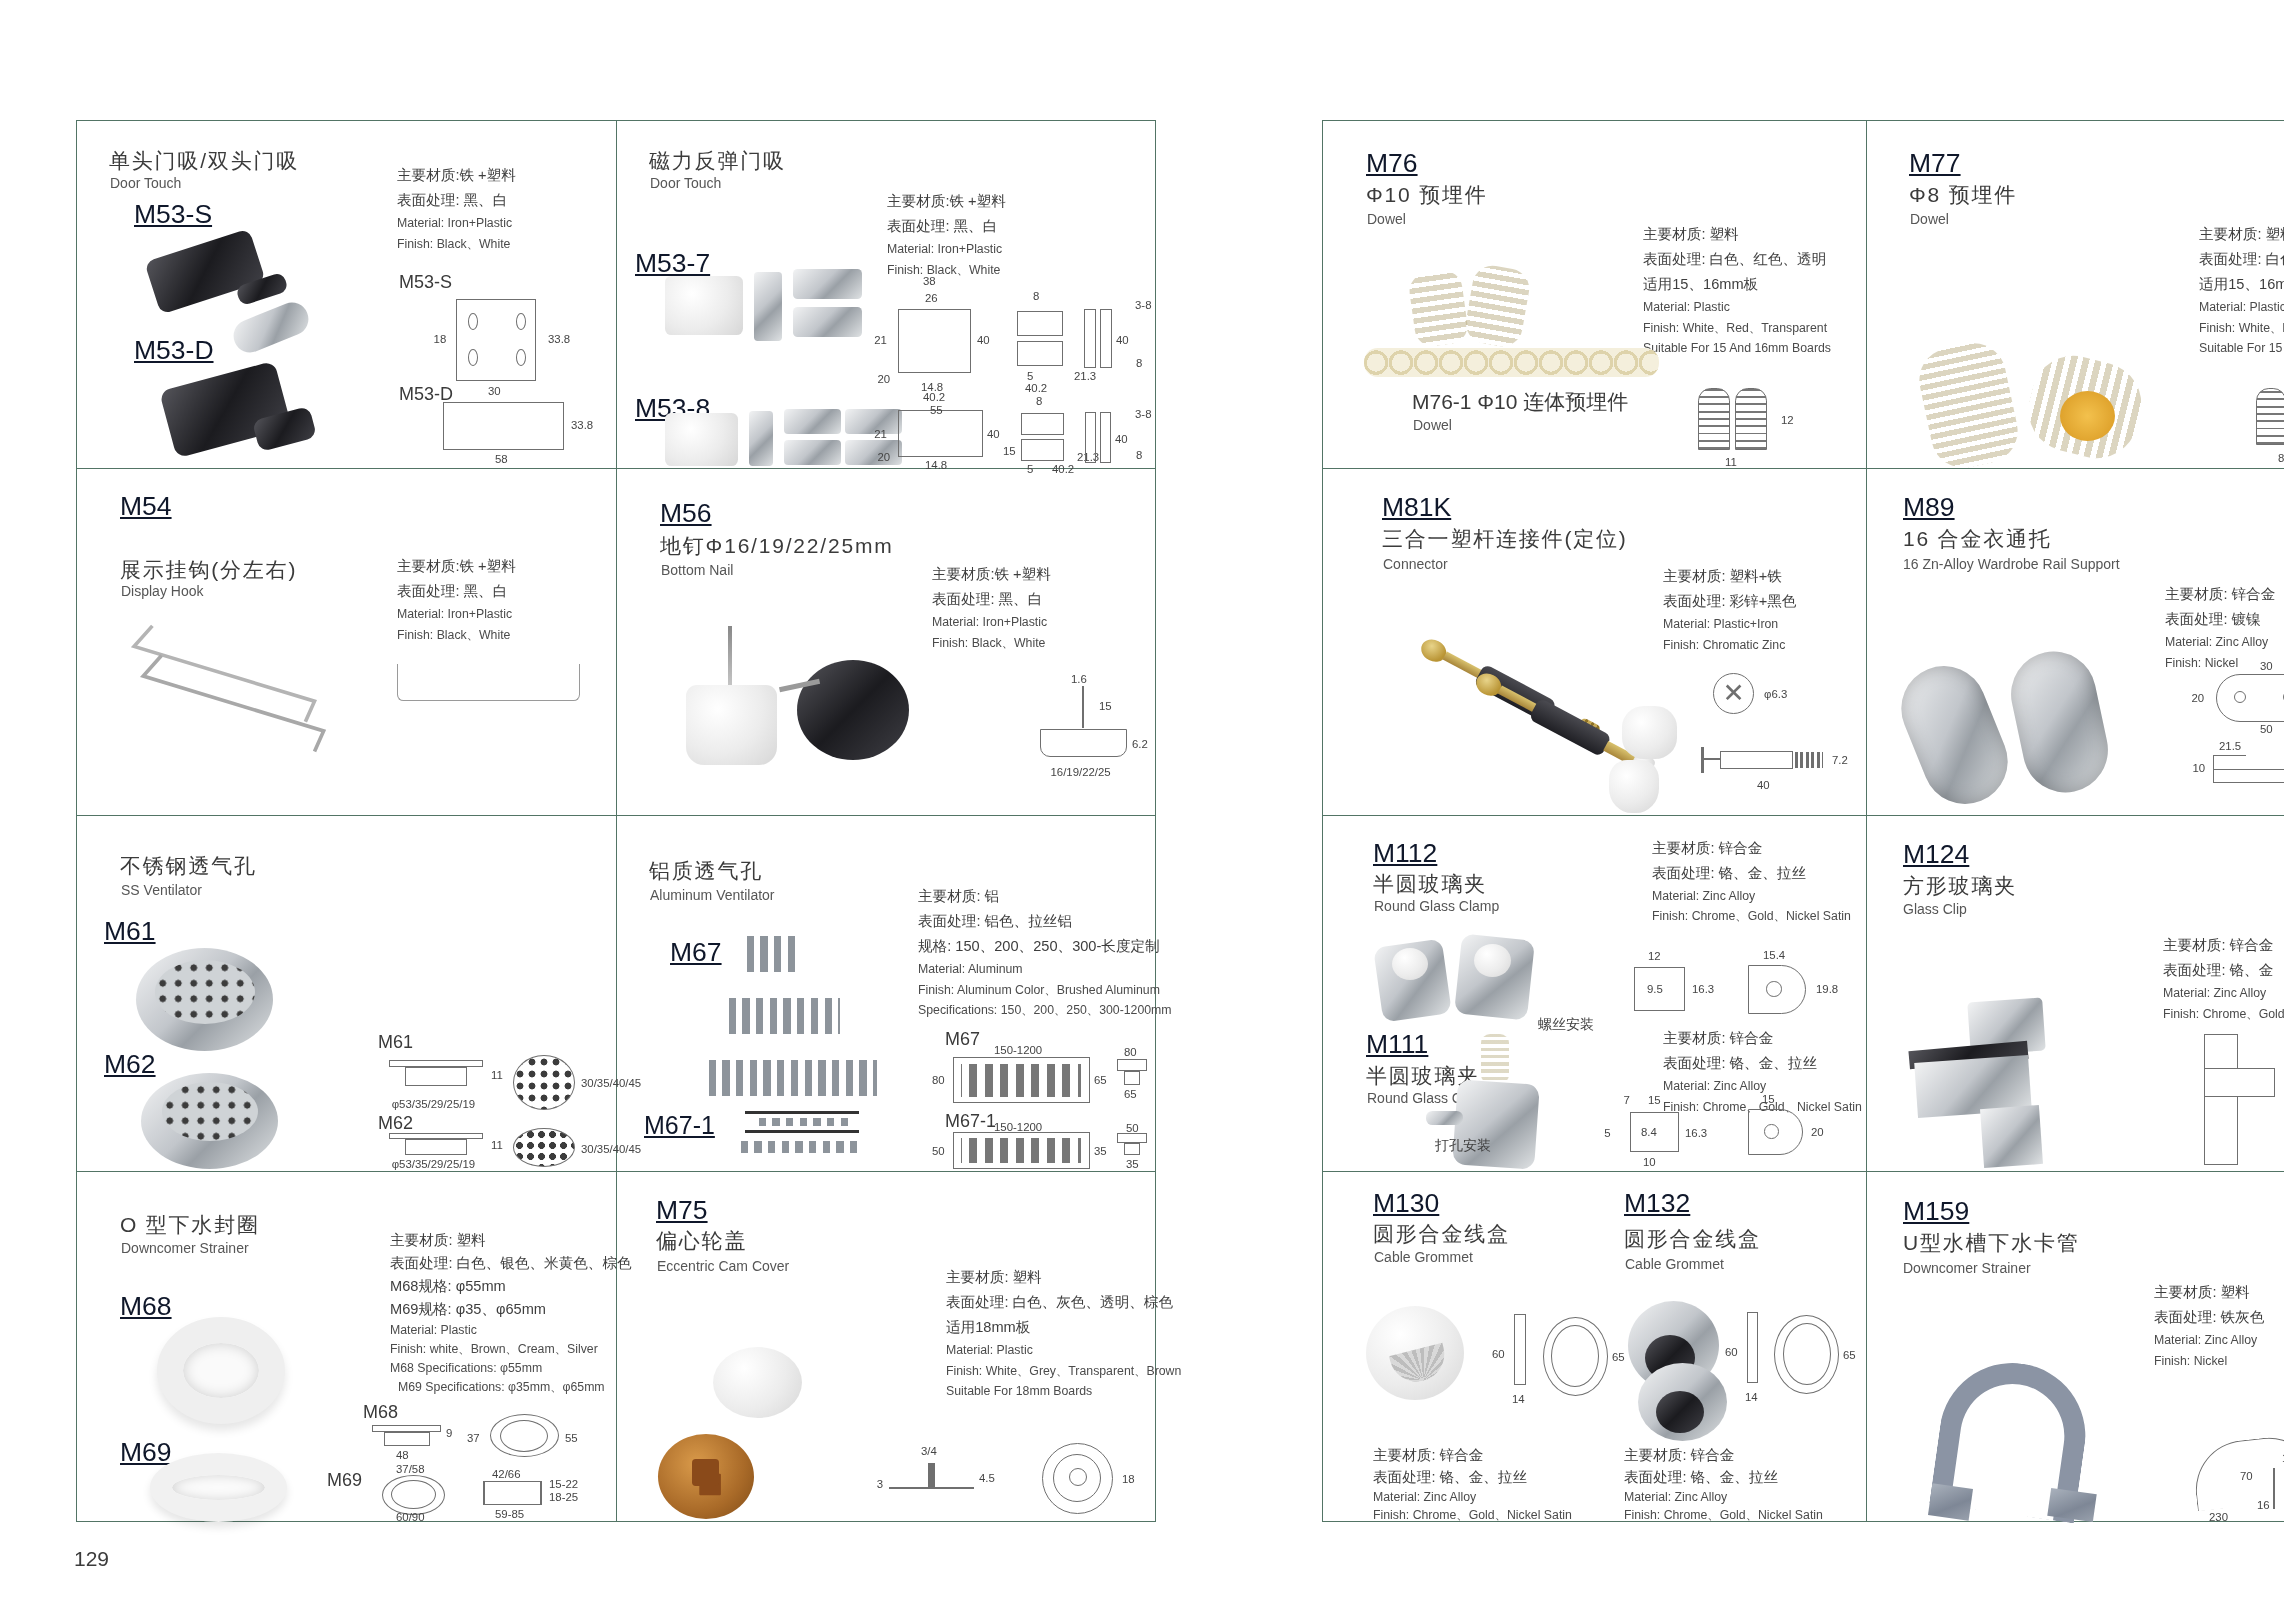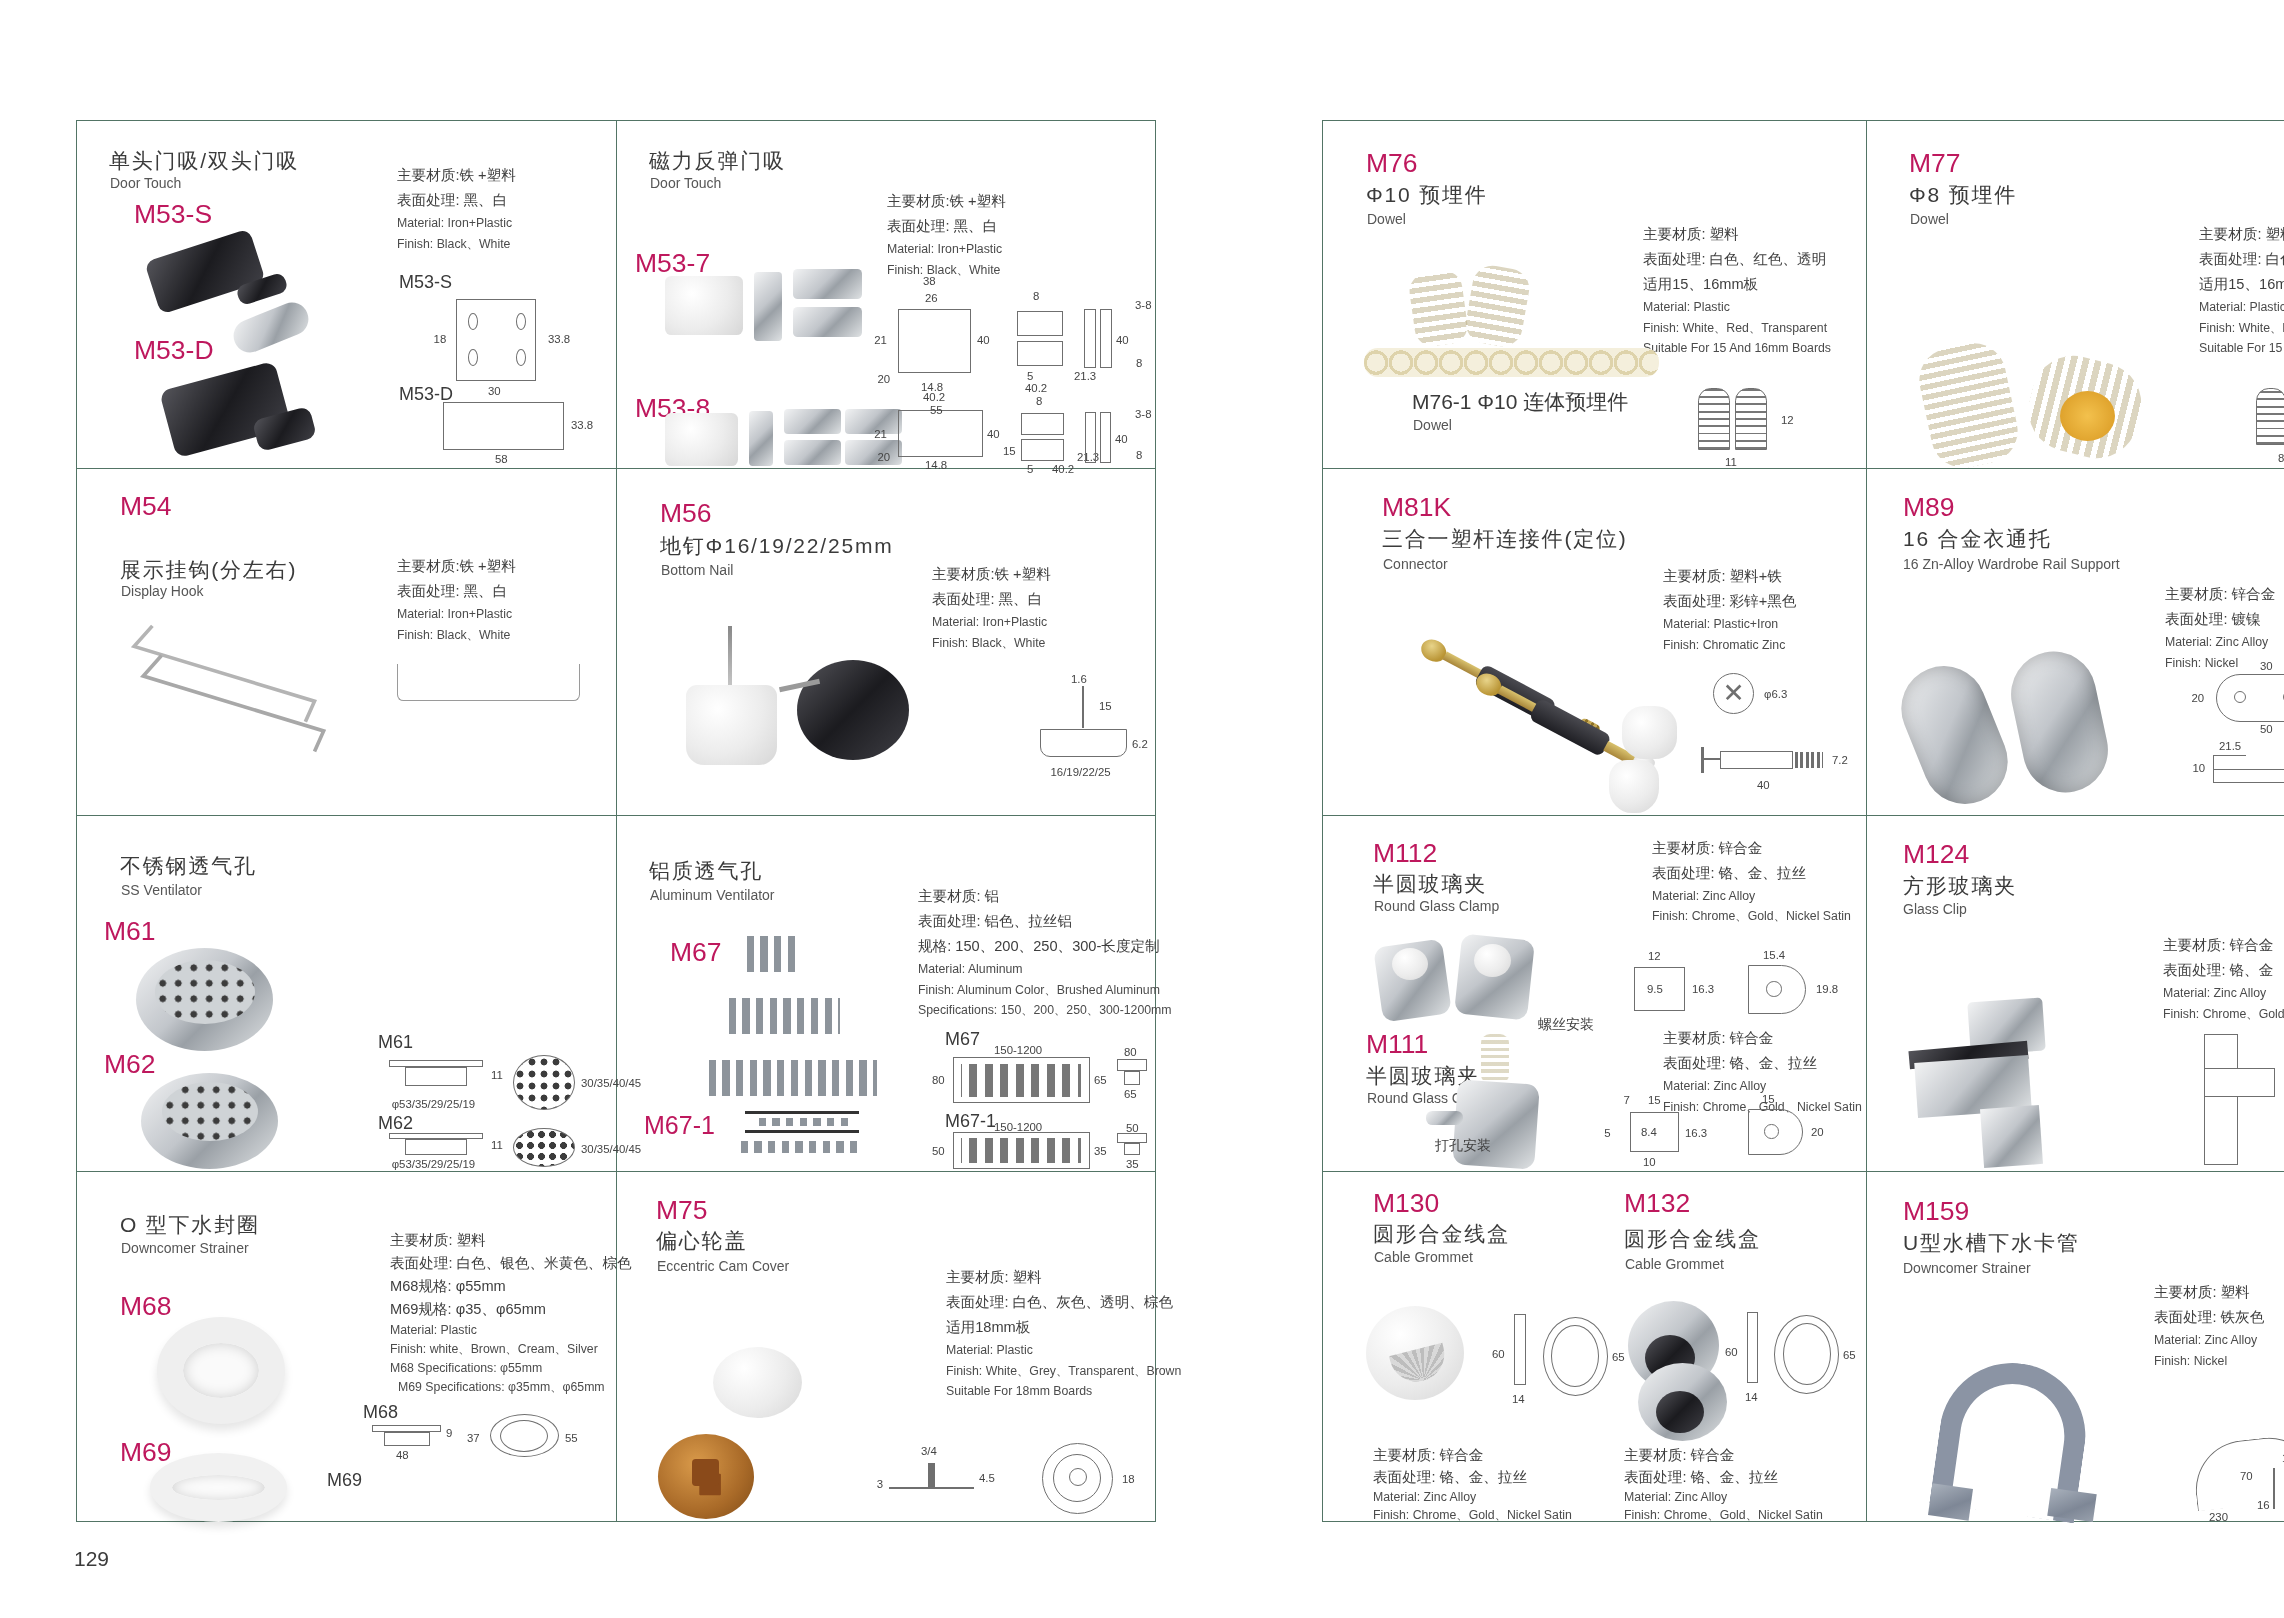--- a/index.html
+++ b/index.html
@@ -6,21 +6,21 @@
   html,body { background:#fff; }
   body { font-family:"Liberation Sans", sans-serif; }
   #canvas { position:relative; width:2482px; height:1618px; background:#fff; overflow:hidden; }
   .page { position:absolute; top:120px; height:1402px; border:0.9px solid #527465; background:#fff; }
   .vline { position:absolute; top:0; width:0.9px; height:100%; background:#527465; }
   .hline { position:absolute; left:0; width:100%; height:0.9px; background:#527465; }
   .cell { position:absolute; }
   .cell > * { position:absolute; }
   .t-cn  { font-size:21px; color:#3b3b3b; letter-spacing:1.8px; white-space:nowrap; }
   .t-en  { font-size:14px; color:#565656; white-space:nowrap; }
-  .code  { font-size:26.5px; color:#be185d; white-space:nowrap; }
+  .code  { font-size:26.5px; color:#0f172a; white-space:nowrap;text-decoration:underline; }
   .code-sm { font-size:18px; color:#3a3a3a; white-space:nowrap; }
   .s-cn  { font-size:14.6px; color:#3e3e3e; line-height:25px; white-space:nowrap; }
   .s-en  { font-size:12.3px; color:#4b4b4b; line-height:20.6px; white-space:nowrap; }
   .dim   { font-size:11.4px; color:#454545; white-space:nowrap; }
   .note  { font-size:14px; color:#3e3e3e; white-space:nowrap; }
   .pagenum { position:absolute; font-size:21px; color:#3b3b3b; }
   .specs div { position:static; }
   
   .box  { border:1.4px solid #6f6f6f; }
   .oval { border:1.4px solid #6f6f6f; border-radius:50%; }
@@ -286,20 +286,33 @@
         <div class="box" style="position:absolute;left:9px;top:12.8px;width:69px;height:7.3px;"></div>
         <div class="box" style="position:absolute;left:20.6px;top:20px;width:46px;height:13.7px;"></div>
         <span class="dim" style="position:absolute;left:83px;top:14.6px;">9</span>
         <span class="dim" style="position:absolute;left:33px;top:37px;">48</span>
         <span class="dim" style="position:absolute;left:104px;top:20px;">37</span>
         <div class="oval" style="position:absolute;left:127px;top:2.3px;width:69px;height:43px;"></div>
         <div class="oval" style="position:absolute;left:137px;top:8.2px;width:48px;height:32px;"></div>
         <span class="dim" style="position:absolute;left:202px;top:20px;">55</span>
       </div>
       <div class="code-sm" style="left:250px;top:299px;">M69</div>
+      <div style="left:286px;top:291px;width:254px;height:59px;">
+        <div class="oval" style="position:absolute;left:19px;top:12.8px;width:63px;height:40px;"></div>
+        <div class="oval" style="position:absolute;left:28px;top:18px;width:45px;height:29px;"></div>
+        <span class="dim" style="position:absolute;left:33px;top:0.9px;">37/58</span>
+        <span class="dim" style="position:absolute;left:33px;top:49px;">60/90</span>
+        <div class="box" style="position:absolute;left:120px;top:19px;width:59px;height:24px;border-left:none;border-right:none;"></div>
+        <div class="lineV" style="position:absolute;left:120px;top:19px;height:24px;"></div>
+        <div class="lineV" style="position:absolute;left:177px;top:19px;height:24px;"></div>
+        <span class="dim" style="position:absolute;left:129px;top:5.5px;">42/66</span>
+        <span class="dim" style="position:absolute;left:186px;top:16.4px;">15-22</span>
+        <span class="dim" style="position:absolute;left:186px;top:29px;">18-25</span>
+        <span class="dim" style="position:absolute;left:132px;top:46px;">59-85</span>
+      </div>
     </div>
 
     <div class="cell" style="left:540px;top:1050px;width:540px;height:352px;">
       <div class="code" style="left:39px;top:24px;">M75</div>
       <div class="t-cn" style="left:39px;top:56px;">偏心轮盖</div>
       <div class="t-en" style="left:40px;top:87px;">Eccentric Cam Cover</div>
       <div class="specs" style="left:329px;top:94px;">
         <div class="s-cn">主要材质: 塑料</div>
         <div class="s-cn">表面处理: 白色、灰色、透明、棕色</div>
         <div class="s-cn">适用18mm板</div>

